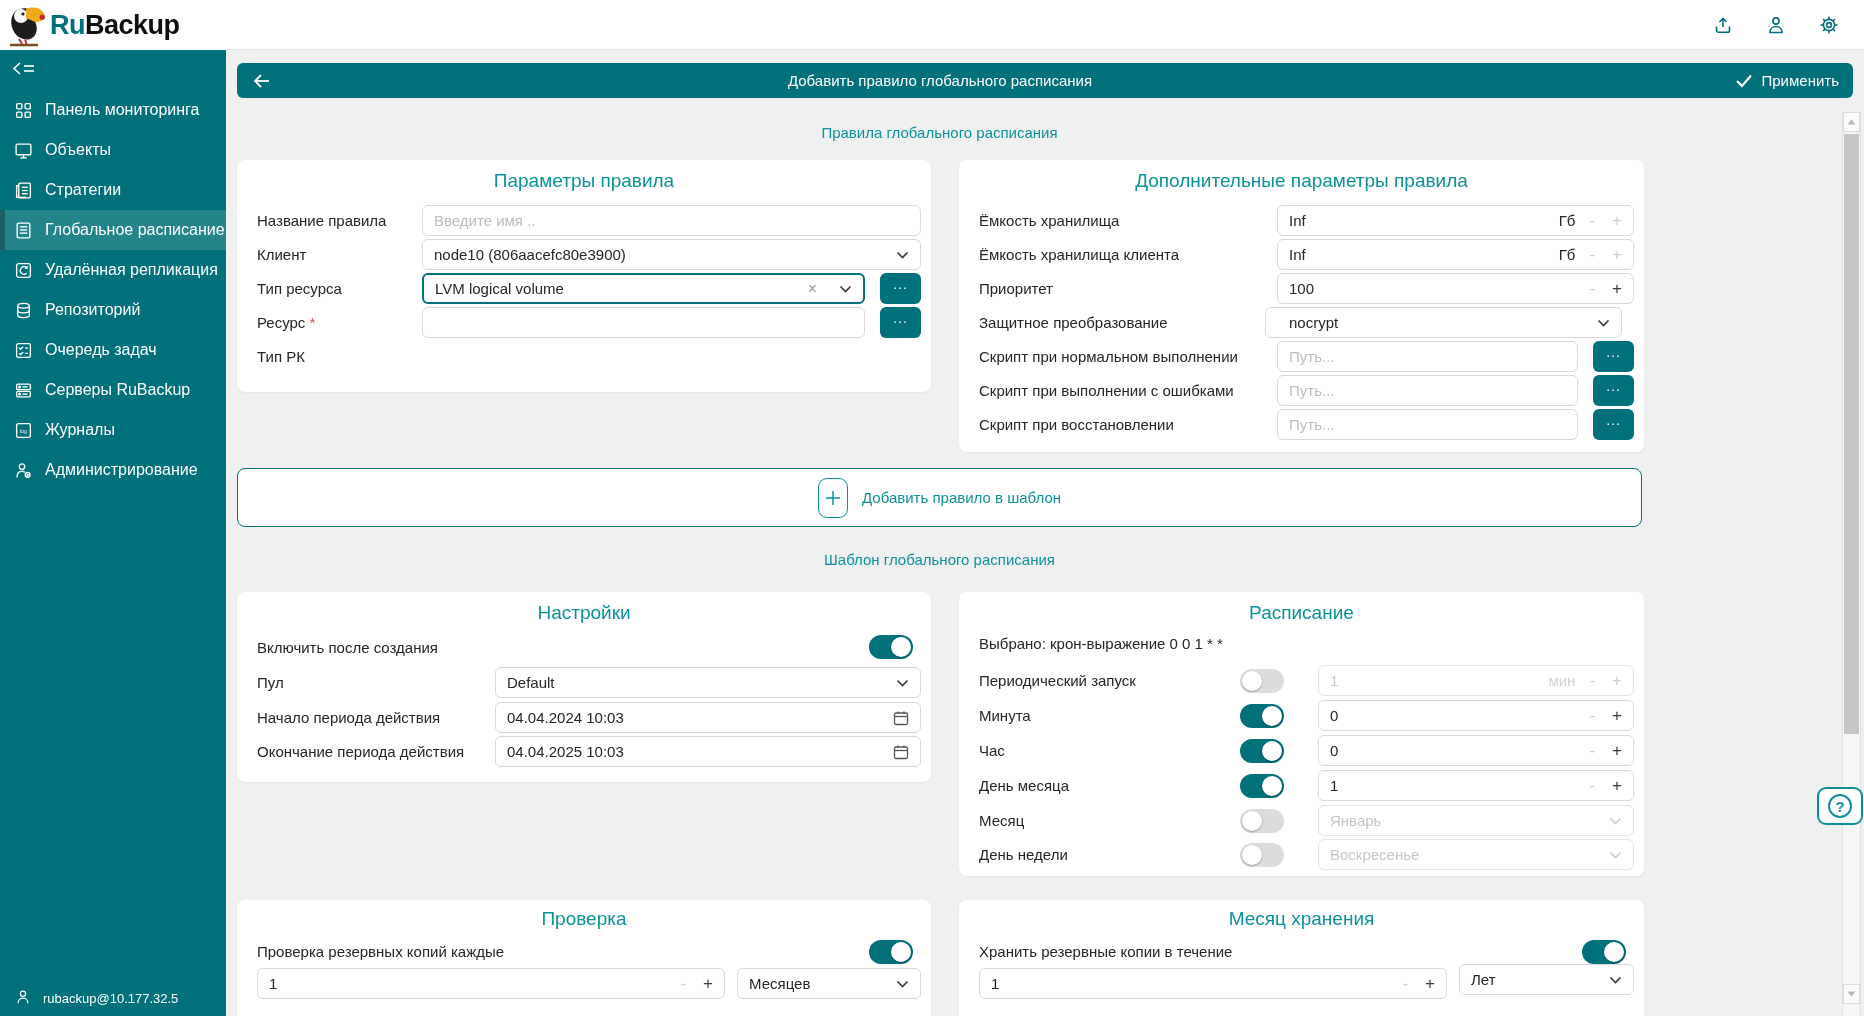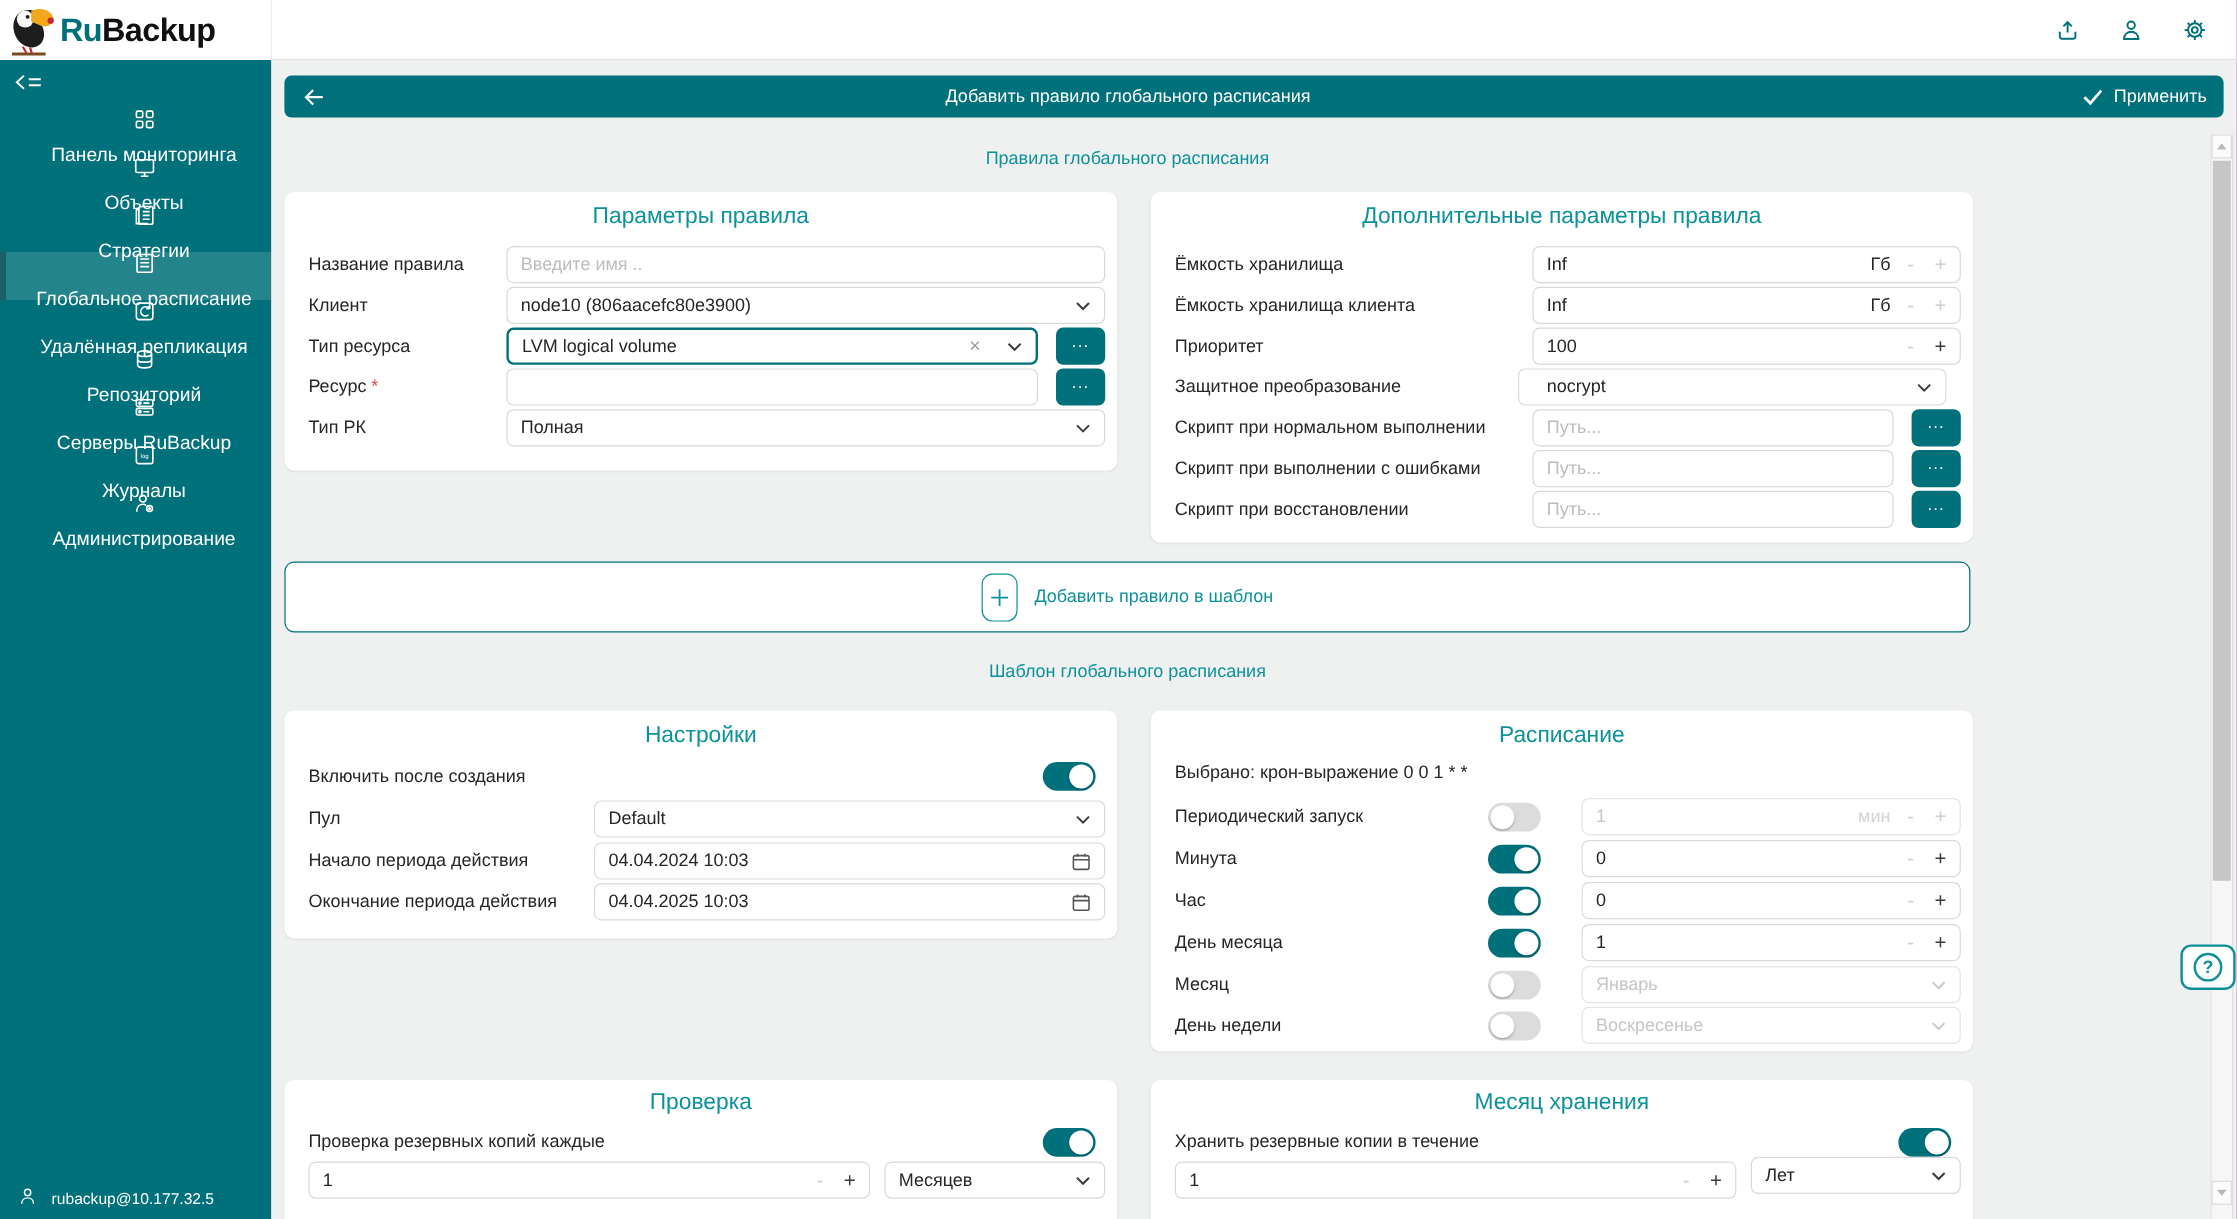--- a/index.html
+++ b/index.html
@@ -6,21 +6,21 @@
   #screen{position:relative;width:1864px;height:1016px;overflow:hidden;background:#ec4899;
     font-family:"Liberation Sans","DejaVu Sans",sans-serif;-webkit-font-smoothing:antialiased;}
   
   #sidebar{position:absolute;left:0;top:0;width:226px;height:1016px;background:#00707a;}
   #logo{position:absolute;left:0;top:0;width:226px;height:50px;background:#fff;display:flex;align-items:center;padding-left:6px;box-sizing:border-box;}
   #logo .lg-txt{font-size:27px;font-weight:bold;letter-spacing:-0.5px;margin-left:2px;}
   #logo .lg-ru{color:#00707a;}
   #logo .lg-bk{color:#101010;}
   #collapse{position:absolute;left:12px;top:60px;width:24px;height:18px;cursor:pointer;}
   .nav{position:absolute;left:0;top:90px;width:226px;}
-  .nav-item{height:40px;display:flex;align-items:center;gap:12px;padding-left:14px;color:#fff;font-size:16px;cursor:pointer;box-sizing:border-box;flex-direction:column;}
+  .nav-item{height:40px;display:flex;align-items:center;gap:12px;padding-left:14px;color:#fff;font-size:16px;cursor:pointer;box-sizing:border-box;}
   .nav-item.sel{background:rgba(255,255,255,0.14);box-shadow:inset 5px 0 0 rgba(0,0,0,0.28);}
   .micon{flex:none;}
   #sb-user{position:absolute;left:14px;bottom:10px;display:flex;align-items:flex-end;gap:11px;color:#fff;font-size:13px;}
   
   #topbar{position:absolute;left:226px;top:0;width:1638px;height:50px;background:#fff;border-bottom:1px solid #e3e3e3;box-sizing:border-box;display:flex;align-items:center;justify-content:flex-end;gap:31px;padding-right:24px;}
   #topbar svg{cursor:pointer;}
   
   #main{position:absolute;left:226px;top:50px;width:1638px;height:966px;background:#eff0f0;overflow:hidden;}
   #tealbar{position:absolute;left:11px;top:13px;width:1616px;height:35px;background:#00707a;border-radius:6px;color:#fff;}
   #back-btn{position:absolute;left:13px;top:8px;width:22px;height:20px;cursor:pointer;}
@@ -141,20 +141,30 @@
       <div class="nav-item">
         <svg class="micon" width="19" height="19" viewBox="0 0 18 18" fill="none" stroke="#fff" stroke-width="1.3">
             <path d="M3.5,4.5 c0,-1.4 2.5,-2.2 5.5,-2.2 s5.5,0.8 5.5,2.2 v9 c0,1.4 -2.5,2.2 -5.5,2.2 s-5.5,-0.8 -5.5,-2.2 z"></path>
             <path d="M3.5,4.5 c0,1.4 2.5,2.2 5.5,2.2 s5.5,-0.8 5.5,-2.2"></path>
             <path d="M3.5,9 c0,1.4 2.5,2.2 5.5,2.2 s5.5,-0.8 5.5,-2.2"></path>
           </svg>
         <span>Репозиторий</span>
       </div>
       <div class="nav-item">
         <svg class="micon" width="19" height="19" viewBox="0 0 18 18" fill="none" stroke="#fff" stroke-width="1.3">
+            <rect x="2.5" y="2.5" width="13" height="13" rx="1.6"></rect>
+            <polyline points="5,6.6 6.3,7.9 8.6,5.4"></polyline>
+            <polyline points="5,11.6 6.3,12.9 8.6,10.4"></polyline>
+            <line x1="10.6" y1="6.7" x2="13.2" y2="6.7"></line>
+            <line x1="10.6" y1="11.7" x2="13.2" y2="11.7"></line>
+          </svg>
+        <span>Очередь задач</span>
+      </div>
+      <div class="nav-item">
+        <svg class="micon" width="19" height="19" viewBox="0 0 18 18" fill="none" stroke="#fff" stroke-width="1.3">
             <rect x="2.5" y="3" width="13" height="5.2" rx="1"></rect>
             <rect x="2.5" y="9.8" width="13" height="5.2" rx="1"></rect>
             <circle cx="5.3" cy="5.6" r="0.8"></circle>
             <line x1="8" y1="5.6" x2="12.8" y2="5.6"></line>
             <circle cx="5.3" cy="12.4" r="0.8"></circle>
             <line x1="8" y1="12.4" x2="12.8" y2="12.4"></line>
           </svg>
         <span>Серверы RuBackup</span>
       </div>
       <div class="nav-item">
@@ -249,26 +259,20 @@
             <polyline points="1.5,1.5 6.5,6.5 11.5,1.5"></polyline>
           </svg>
       </div>
       <div class="morebtn" style="left:643px;top:113px;">...</div>
       <span class="lbl" style="left:20px;top:147px;"><span>Ресурс</span><span class="req">*</span></span>
       <div class="ctl" style="left:185px;top:147px;width:443px;">
         <input value="" style="">
       </div>
       <div class="morebtn" style="left:643px;top:147px;">...</div>
       <span class="lbl" style="left:20px;top:181px;">Тип РК</span>
-      <div class="ctl sel" style="left:185px;top:181px;width:499px;">
-        <span class="val">Полная</span>
-        <svg class="chev" width="13" height="8" viewBox="0 0 13 8" fill="none" stroke-width="1.7">
-            <polyline points="1.5,1.5 6.5,6.5 11.5,1.5"></polyline>
-          </svg>
-      </div>
     </div>
 
     <div class="card" style="left:733px;top:110px;width:685px;height:292px;">
       <div class="card-title">Дополнительные параметры правила</div>
 
       <span class="lbl" style="left:20px;top:45px;">Ёмкость хранилища</span>
       <div class="ctl num allmuted" style="left:318px;top:45px;width:357px;">
         <input value="Inf" style="">
         <span class="unit">Гб</span>
         <span class="minus">-</span>

